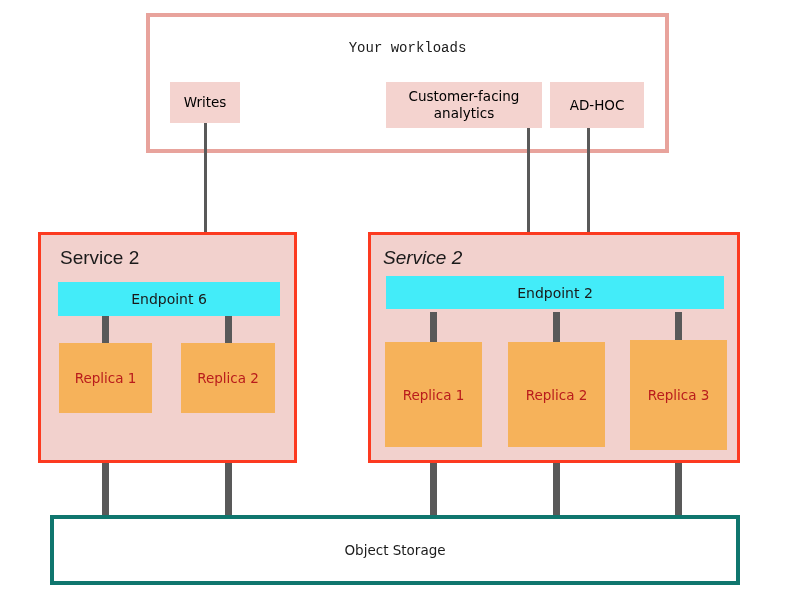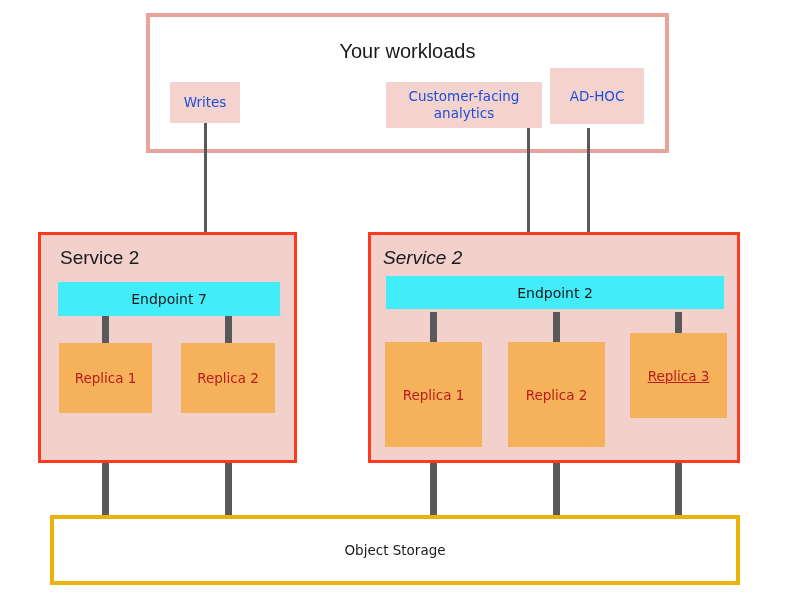--- a/index.html
+++ b/index.html
@@ -28,30 +28,30 @@
     background: #ffffff;
     border: 4px solid #e8a39c;
     box-sizing: border-box;
   }
   .workloads-title {
     position: absolute;
     left: 0;
     top: 23px;
     width: 100%;
     text-align: center;
-    font-size: 20px;
+    font-size: 14px;
     color: #1a1a1a;
-    font-family: Liberation Sans, sans-serif;
+    font-family: Liberation Mono, monospace;
   }
 
   
   .workload-chip {
     position: absolute;
     background: #f4d3cf;
-    color: #1d4ed8;
+    color: #000000;
     font-size: 13.5px;
     display: flex;
     align-items: center;
     justify-content: center;
     text-align: center;
     line-height: 1.25;
     box-sizing: border-box;
     padding: 2px 6px;
   }
 
@@ -95,21 +95,21 @@
   }
 
   
   .storage-box {
     position: absolute;
     left: 50px;
     top: 515px;
     width: 690px;
     height: 70px;
     background: #ffffff;
-    border: 4px solid #eab308;
+    border: 4px solid #0f766e;
     box-sizing: border-box;
     display: flex;
     align-items: center;
     justify-content: center;
     font-size: 13.5px;
     color: #1a1a1a;
   }
 
   
   .link-thick {
@@ -137,21 +137,21 @@
 <div id="canvas">
 
   <div class="workloads-box">
     <div class="workloads-title">Your workloads</div>
   </div>
 
   <div class="workload-chip" style="left:170px; top:82px; width:70px; height:41px;">Writes</div>
 
   <div class="workload-chip" style="left:386px; top:82px; width:156px; height:46px;">Customer-facing analytics</div>
 
-  <div class="workload-chip" style="left:550px; top:68px; width:94px; height:56px;text-align:right;">AD-HOC</div>
+  <div class="workload-chip" style="left:550px; top:82px; width:94px; height:46px;text-align:right;">AD-HOC</div>
 
   <div class="link-thin" style="left:204px; top:123px; height:143px;"></div>
   <div class="arrow-head" style="left:197px; top:264px;"></div>
 
   <div class="link-thin" style="left:527px; top:128px; height:141px;"></div>
   <div class="arrow-head" style="left:520px; top:268px;"></div>
 
   <div class="link-thin" style="left:587px; top:128px; height:141px;"></div>
   <div class="arrow-head" style="left:580px; top:268px;"></div>
 
@@ -161,37 +161,37 @@
   <div class="link-thick" style="left:553px; top:443px; height:75px;"></div>
   <div class="link-thick" style="left:675px; top:443px; height:75px;"></div>
 
   <div class="service-box" style="left:38px; top:232px; width:259px; height:231px;"></div>
 
   <div class="service-title" style="left:60px; top:247px;">Service 2</div>
 
   <div class="link-thick" style="left:102px; top:312px; height:34px;"></div>
   <div class="link-thick" style="left:225px; top:312px; height:34px;"></div>
 
-  <div class="endpoint-bar" style="left:58px; top:282px; width:222px; height:34px;">Endpoint 7</div>
+  <div class="endpoint-bar" style="left:58px; top:282px; width:222px; height:34px;">Endpoint 6</div>
 
   <div class="replica-node" style="left:59px; top:343px; width:93px; height:70px;">Replica 1</div>
 
   <div class="replica-node" style="left:181px; top:343px; width:94px; height:70px;">Replica 2</div>
 
   <div class="service-box" style="left:368px; top:232px; width:372px; height:231px;"></div>
 
   <div class="service-title" style="left:383px; top:247px;font-style:italic;">Service 2</div>
 
   <div class="link-thick" style="left:430px; top:312px; height:33px;"></div>
   <div class="link-thick" style="left:553px; top:312px; height:33px;"></div>
   <div class="link-thick" style="left:675px; top:312px; height:33px;"></div>
 
   <div class="endpoint-bar" style="left:386px; top:276px; width:338px; height:33px;">Endpoint 2</div>
 
   <div class="replica-node" style="left:385px; top:342px; width:97px; height:105px;">Replica 1</div>
 
   <div class="replica-node" style="left:508px; top:342px; width:97px; height:105px;">Replica 2</div>
 
-  <div class="replica-node" style="left:630px; top:333px; width:97px; height:85px;text-decoration:underline;">Replica 3</div>
+  <div class="replica-node" style="left:630px; top:340px; width:97px; height:110px;">Replica 3</div>
 
   <div class="storage-box">Object Storage</div>
 
 </div>
 
 </body></html>

